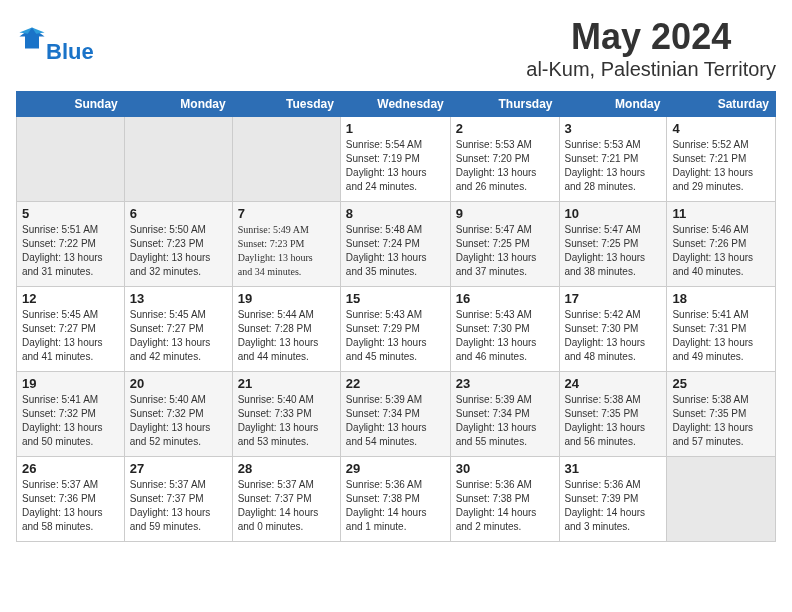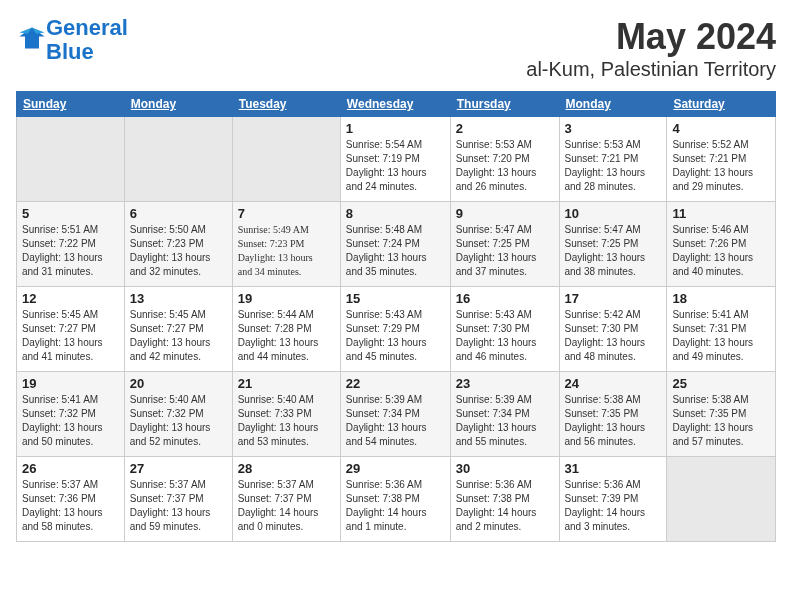--- a/index.html
+++ b/index.html
@@ -28,46 +28,45 @@
     }
     .logo-text span {
       color: #1a73c8;
     }
     .logo-bird {
       width: 28px;
       height: 28px;
       margin-left: 2px;
     }
     .title-block {
-      text-align: right;
+      text-align: center;
     }
     .title-block h1 {
       font-size: 36px;
       font-weight: bold;
       color: #333;
     }
     .title-block h2 {
       font-size: 20px;
       color: #333;
       font-weight: normal;
     }
     table {
       width: 100%;
       border-collapse: collapse;
       font-size: 11px;
     }
     thead tr th {
       background-color: #2d6eb5;
       color: #fff;
-      text-align: left;
+      text-align: right;
       padding: 5px 6px;
       font-size: 12px;
       font-weight: bold;
       border: 1px solid #2d6eb5;
-      text-decoration: underline;
     }
     tbody tr td {
       border: 1px solid #ccc;
       vertical-align: top;
       padding: 4px 5px;
       height: 85px;
       width: 113px;
     }
     tbody tr:nth-child(even) td {
       background-color: #f5f5f5;
@@ -97,21 +96,21 @@
   <div class="logo">
     <div>
       <svg class="logo-bird" viewBox="0 0 40 40">
         <polygon points="20,5 38,18 30,18 30,35 10,35 10,18 2,18" fill="#1a73c8"></polygon>
         <polygon points="20,5 38,12 26,14" fill="#2d9cdb"></polygon>
         <polygon points="20,5 2,12 14,14" fill="#2d9cdb"></polygon>
       </svg>
     </div>
     <div>
       <div class="logo-text">
-        <span>General</span><br><span style="color:#1a73c8">Blue</span>
+        <br><span style="color:#1a73c8">Blue</span>
       </div>
     </div>
   </div>
   <div class="title-block">
     <h1>May 2024</h1>
     <h2>al-Kum, Palestinian Territory</h2>
   </div>
 </div>
 
 <table>

